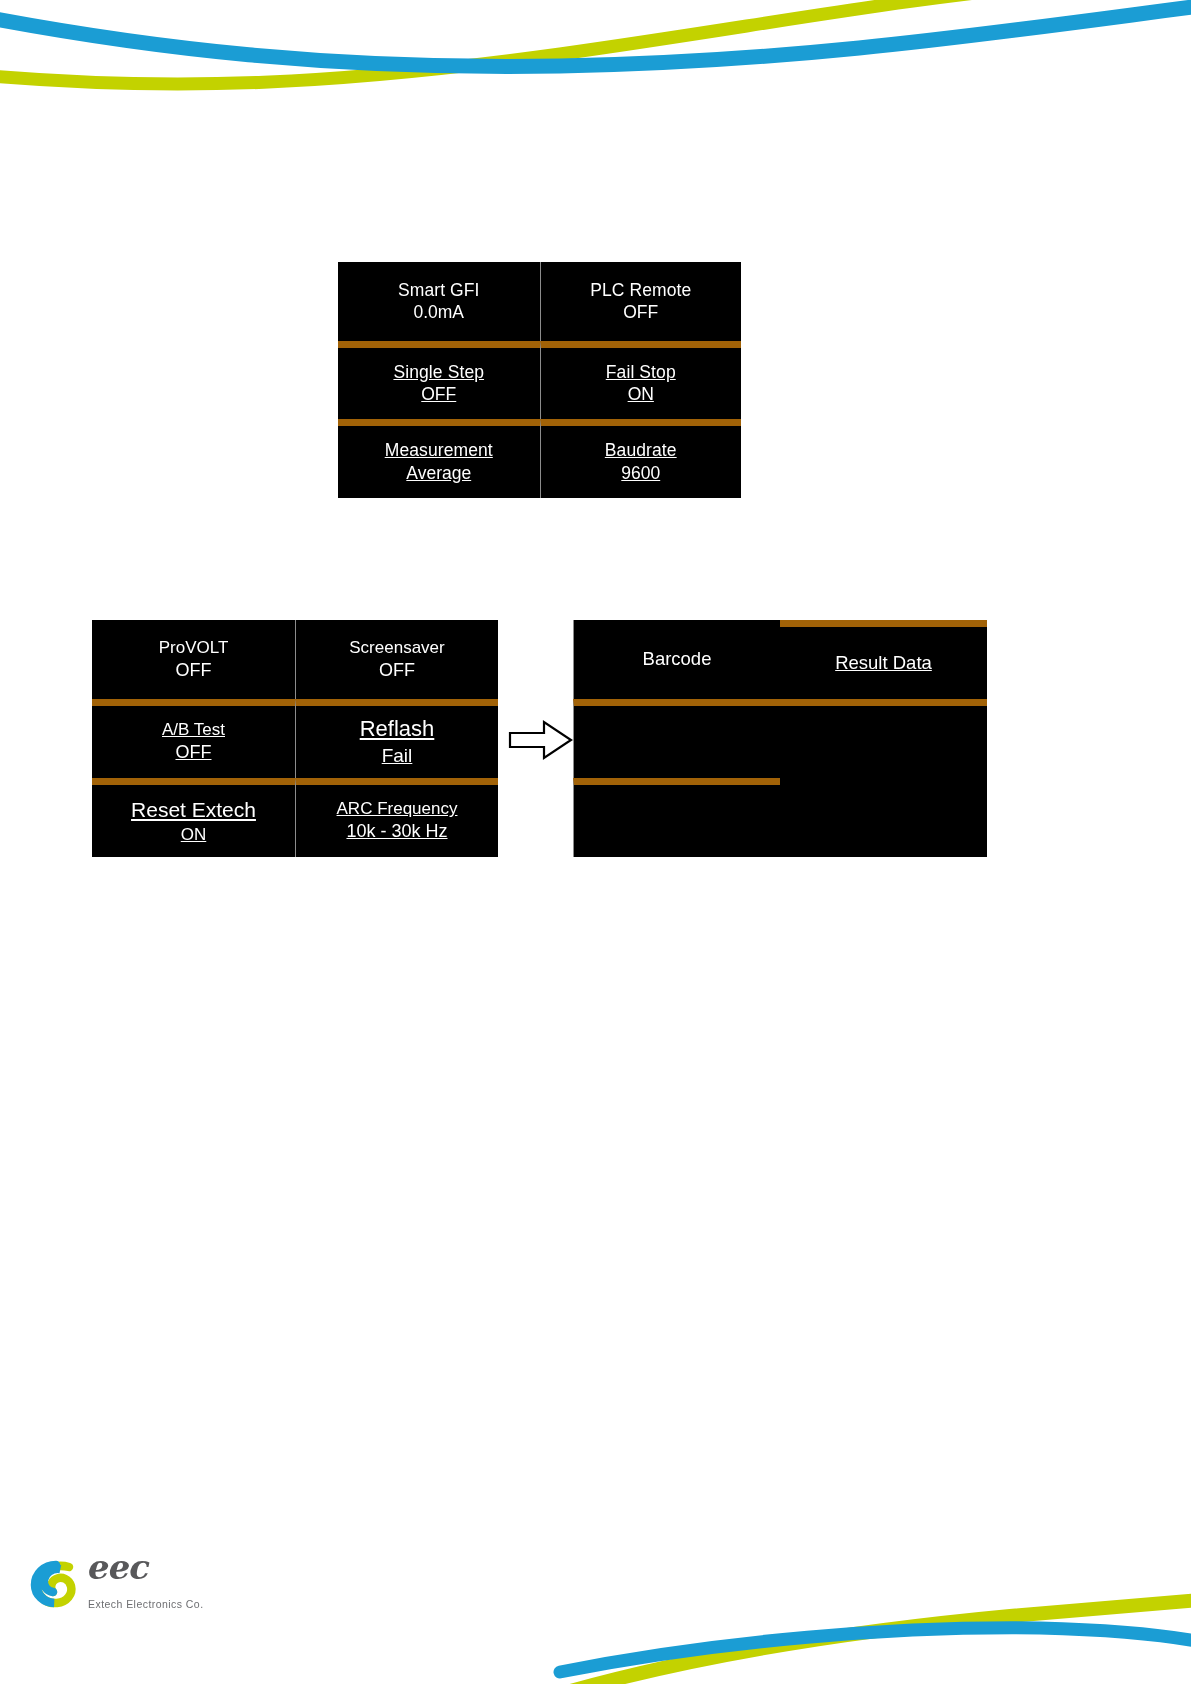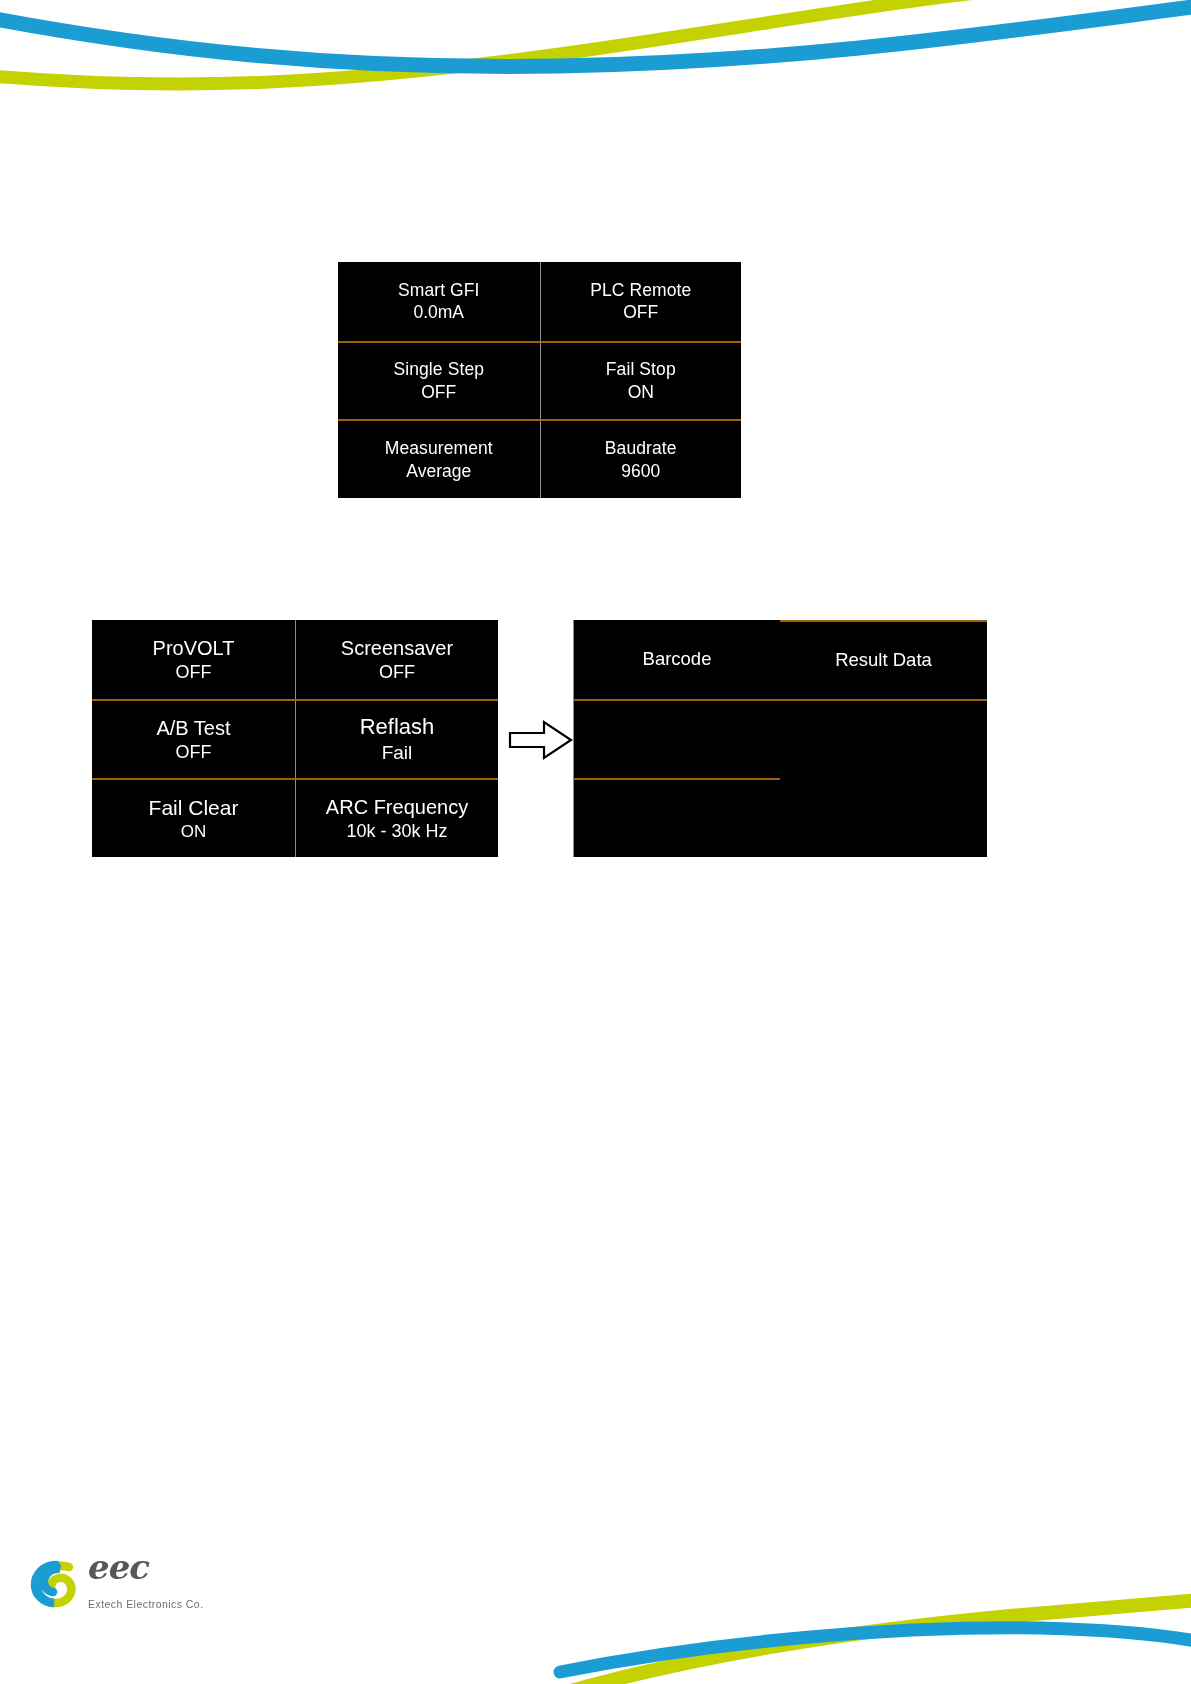--- a/index.html
+++ b/index.html
@@ -43,21 +43,21 @@
     align-items: center;
     justify-content: center;
     box-sizing: border-box;
     padding: 4px 6px;
     text-align: center;
     line-height: 1.30;
     overflow: hidden;
   }
   
   .panel .cell.bl { border-left: 1px solid #8c8c8c; }
-  .panel .cell.bt { border-top: 2px solid #a16207; }
+  .panel .cell.bt { border-top: 7px solid #a16207; text-decoration: underline; }
 
   .cell .c-label { display: block; }
   .cell .c-value { display: block; }
   .cell .c-label:empty, .cell .c-value:empty { display: none; }
 
   
   #panel-top {
     left: 338px;
     top: 262px;
     width: 403px;
@@ -69,21 +69,21 @@
 
   
   #panel-left {
     left: 92px;
     top: 620px;
     width: 406px;
     height: 237px;
     grid-template-rows: 1fr 1fr 1fr;
     font-size: 18px;
   }
-  #panel-left .c-label { font-size: 20px; }
+  #panel-left .c-label { font-size: 17px; }
   #panel-left .c-value { font-size: 18px; }
   
   #panel-left .row3 .c-label { font-size: 21px; }
   #panel-left .row3 .c-value { font-size: 17px; }
   #panel-left .big-label .c-label { font-size: 22px; }
   #panel-left .big-label .c-value { font-size: 19px; }
 
   
   #panel-right {
     left: 573px;
@@ -185,21 +185,21 @@
   </div>
   <div class="cell bt">
     <span class="c-label">A/B Test</span>
     <span class="c-value">OFF</span>
   </div>
   <div class="cell bt bl big-label">
     <span class="c-label">Reflash</span>
     <span class="c-value">Fail</span>
   </div>
   <div class="cell bt row3">
-    <span class="c-label">Fail Clear</span>
+    <span class="c-label">Reset Extech</span>
     <span class="c-value">ON</span>
   </div>
   <div class="cell bt bl">
     <span class="c-label">ARC Frequency</span>
     <span class="c-value">10k - 30k Hz</span>
   </div>
 </div>
 
 <div id="flow-arrow">
   <svg viewBox="0 0 66 44" xmlns="http://www.w3.org/2000/svg">

